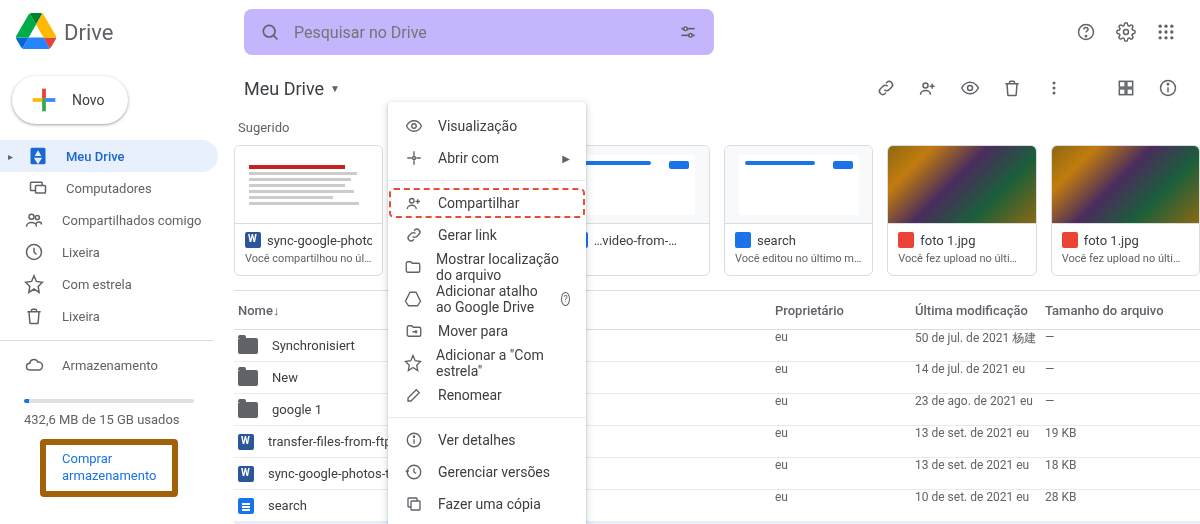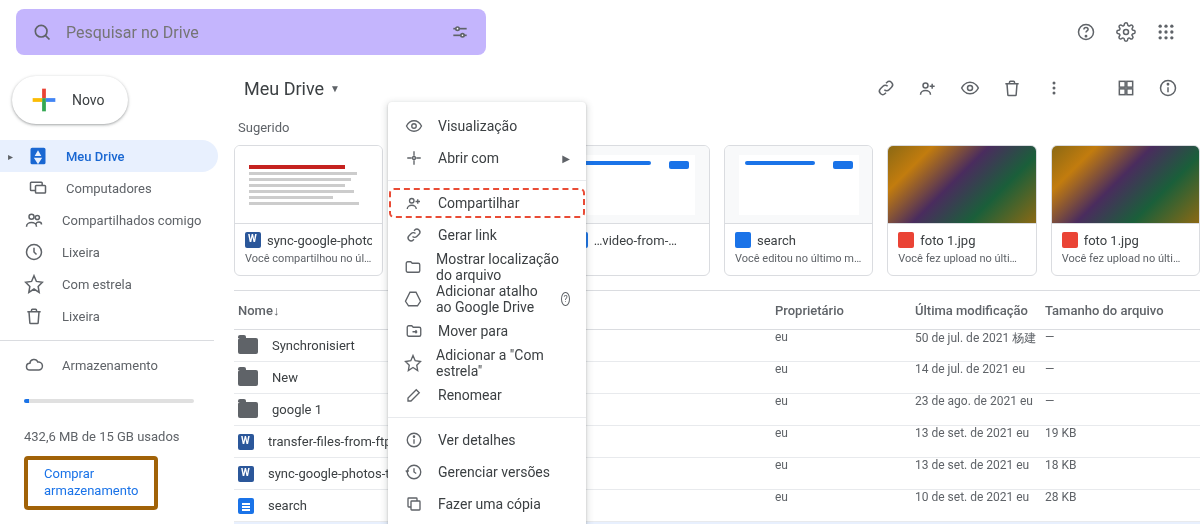--- a/index.html
+++ b/index.html
@@ -22,21 +22,21 @@
 .nav-item.sub{padding-left:28px}
 .nav-item.active{background:#e8f0fe;color:#1967d2;font-weight:500}
 .nav-item .nic{width:20px;height:20px;display:flex;align-items:center;justify-content:center}
 .nic svg{width:20px;height:20px}
 .nav-item.my{position:relative}
 .nav-item.my::before{content:'▸';position:absolute;left:8px;font-size:10px;color:#5f6368}
 hr.sb{border:none;border-top:1px solid #dadce0;margin:8px 16px 8px 0}
 .storage{padding:8px 24px;color:#5f6368}
 .bar{height:4px;background:#e0e0e0;border-radius:2px;margin-top:10px;margin-right:12px;position:relative;overflow:hidden}
 .bar .fill{height:100%;width:3%;background:#1a73e8}
-.buy{margin:12px 0 0;display:inline-block;padding:6px 16px;border:4px solid #a16207;border-radius:4px;color:#1a73e8;font-size:13px;line-height:1.3;cursor:pointer}
+.buy{margin:12px 16px 0;display:inline-block;padding:6px 16px;border:6px solid #a16207;border-radius:4px;color:#1a73e8;font-size:13px;line-height:1.3;cursor:pointer}
 .content{flex:1;min-width:0}
 .toolbar{height:48px;display:flex;align-items:center;padding:0 20px 0 4px}
 .crumb{display:flex;align-items:center;gap:6px;font-size:18px;color:#3c4043;padding:6px 10px;border-radius:4px;cursor:pointer}
 .tools-r{margin-left:auto;display:flex;align-items:center;gap:18px}
 .suggest-lbl{padding:8px 4px 10px;font-size:13px;color:#5f6368;font-weight:400}
 .cards{display:flex;gap:14px;padding-bottom:14px}
 .card{width:156px;border:1px solid #dadce0;border-radius:6px;overflow:hidden;background:#fff;cursor:pointer}
 .thumb{height:78px;background:#f8f9fa;border-bottom:1px solid #dadce0;display:flex;align-items:center;justify-content:center;overflow:hidden}
 .thumb.doc{background:#fff}
 .thumb.img{background:linear-gradient(135deg,#8b6914 0%,#c27c0e 20%,#4a2c5e 45%,#1a5f3a 70%,#8b6914 100%)}
@@ -76,20 +76,33 @@
 .ctx-item .arr{margin-left:auto;font-size:10px;color:#5f6368}
 .ctx-sep{height:1px;background:#e8eaed;margin:6px 0}
 .ctx-item.hl{outline:2px dashed #e94b35;outline-offset:-3px;border-radius:6px}
 .q-ic{width:14px;height:14px;border:1px solid #5f6368;border-radius:50%;margin-left:auto;display:flex;align-items:center;justify-content:center;font-size:9px;color:#5f6368}
 .content-inner{padding-left:4px}
 </style>
 </head>
 <body>
 
 <div class="header">
+  <div class="logo-area">
+    <span class="logo-icon">
+      <svg viewBox="0 0 87 78">
+          <path fill="#0066da" d="M6.6 66.85l3.85 6.65c.8 1.4 1.95 2.5 3.3 3.3L27.5 53H0c0 1.55.4 3.1 1.2 4.5z"></path>
+          <path fill="#00ac47" d="M43.65 25L29.9 1.2c-1.35.8-2.5 1.9-3.3 3.3l-25.4 44A9.06 9.06 0 0 0 0 53h27.5z"></path>
+          <path fill="#ea4335" d="M73.55 76.8c1.35-.8 2.5-1.9 3.3-3.3l1.6-2.75L86.1 57.5c.8-1.4 1.2-2.95 1.2-4.5H59.8l5.85 11.5z"></path>
+          <path fill="#00832d" d="M43.65 25L57.4 1.2C56.05.4 54.5 0 52.95 0H34.35c-1.55 0-3.1.45-4.45 1.2z"></path>
+          <path fill="#2684fc" d="M59.8 53H27.5L13.75 76.8c1.35.8 2.9 1.2 4.45 1.2h50.9c1.55 0 3.1-.45 4.45-1.2z"></path>
+          <path fill="#ffba00" d="M73.4 26.5l-12.7-22c-.8-1.4-1.95-2.5-3.3-3.3L43.65 25 59.8 53h27.45c0-1.55-.4-3.1-1.2-4.5z"></path>
+        </svg>
+    </span>
+    <span class="drive-name">Drive</span>
+  </div>
   <div class="search-bar">
     <span class="ic">
         <svg viewBox="0 0 24 24" fill="none" stroke="currentColor" stroke-width="2">
           <circle cx="11" cy="11" r="7"></circle>
           <line x1="21" y1="21" x2="16" y2="16"></line>
         </svg>
       </span>
     <input placeholder="Pesquisar no Drive" style="">
     <span class="ic">
         <svg viewBox="0 0 24 24" fill="none" stroke="currentColor" stroke-width="2">
@@ -202,21 +215,21 @@
           <svg viewBox="0 0 24 24" fill="none" stroke="currentColor" stroke-width="1.8">
             <path d="M18 18H7a4 4 0 010-8 5 5 0 019.6-1.5A3.5 3.5 0 0118 18z"></path>
           </svg>
         </span>
       <span>Armazenamento</span>
     </div>
     <div class="storage">
       <div class="bar">
           <div class="fill"></div>
         </div>
-      <div style="margin-top:26px;font-size:13px">432,6 MB de 15 GB usados</div>
+      <div style="margin-top:9px;font-size:13px">432,6 MB de 15 GB usados</div>
       <div class="buy">
         <span>Comprar</span><br>
         <span>armazenamento</span>
       </div>
     </div>
   </div>
 
   <div class="content">
     <div class="toolbar">
       <div class="crumb">

